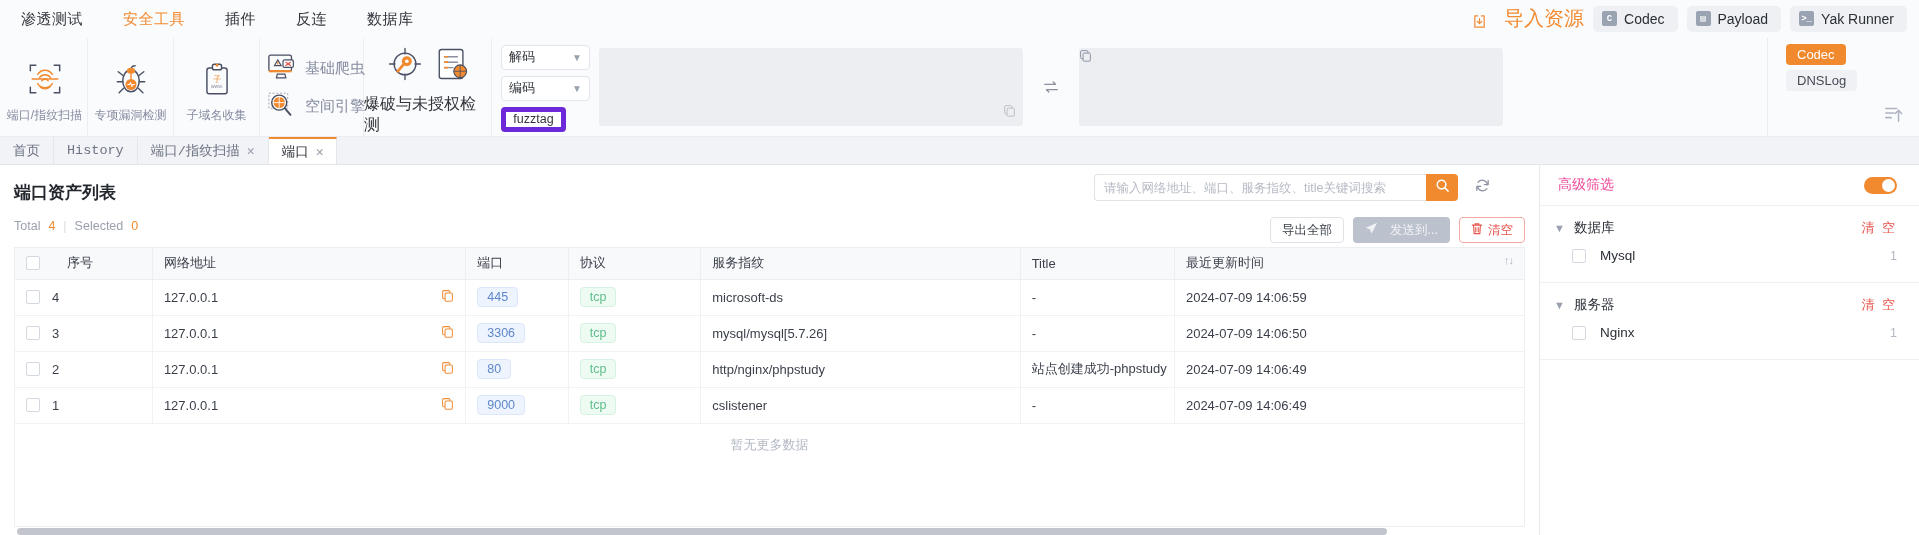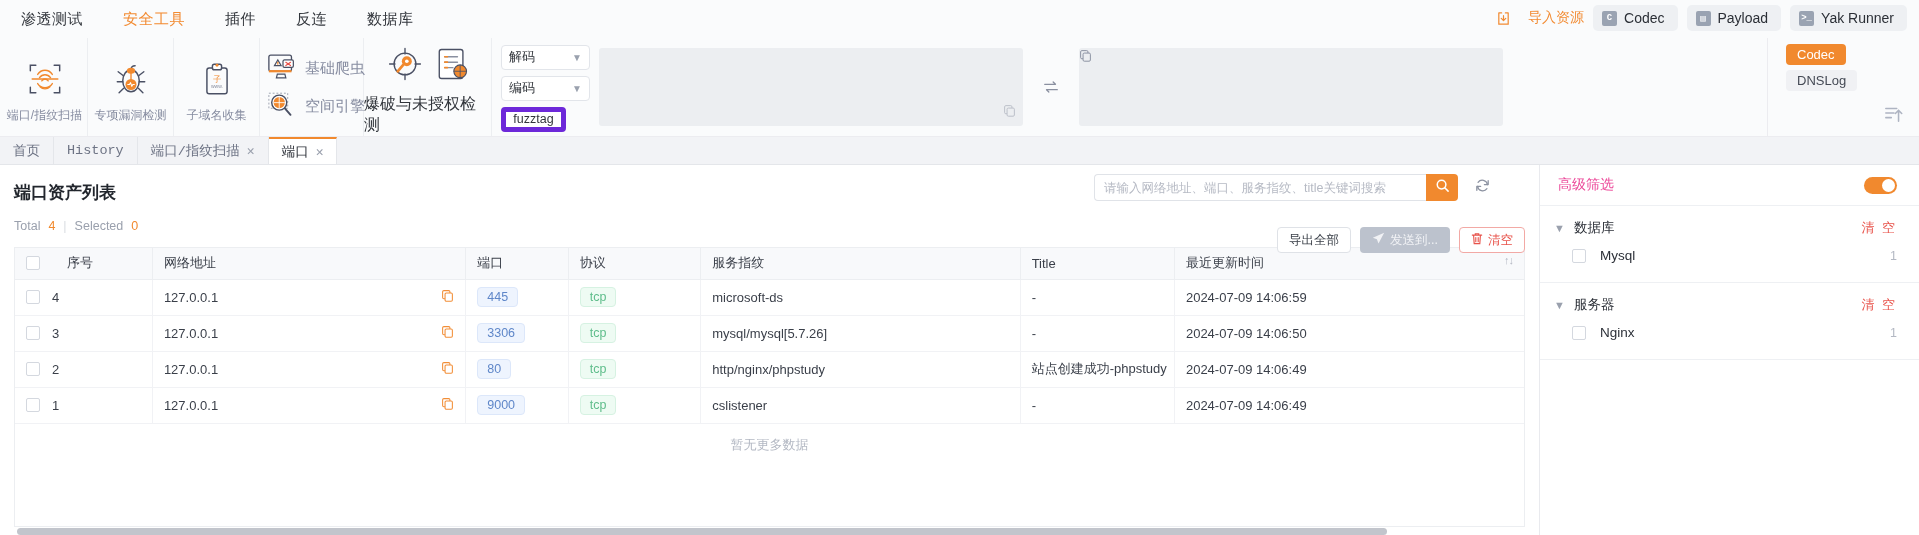--- a/index.html
+++ b/index.html
@@ -18,21 +18,21 @@
     display: flex; align-items: center;
     background: #fafbfc;
     padding-left: 21px;
     position: relative;
   }
   .menu-item {
     font-size: 15px; color: #31353b; margin-right: 40px; cursor: pointer; letter-spacing: .5px;
   }
   .menu-item.active { color: #f28b32; }
   .menu-right { position: absolute; right: 12px; top: 5px; display: flex; align-items: center; gap: 9px; }
-  .import-res { display: flex; align-items: center; gap: 17px; color: #f28b32; font-size: 14px; cursor: pointer; }
+  .import-res { display: flex; align-items: center; gap: 17px; color: #f28b32; font-size: 20px; cursor: pointer; }
   .import-res .ic { width: 15px; height: 15px; }
   .pillbtn {
     display: flex; align-items: center; gap: 7px;
     background: #eef0f3; border-radius: 5px;
     padding: 5px 13px 5px 9px; font-size: 14px; color: #2b2f36; cursor: pointer;
   }
   .pillbtn .gl {
     width: 15px; height: 15px; border-radius: 2px; background: #9aa3b2; color: #fff;
     font-size: 9px; display: flex; align-items: center; justify-content: center; font-weight: bold;
     font-family: "Liberation Mono", monospace;
@@ -131,28 +131,28 @@
   .searchbtn {
     width: 32px; height: 27px; background: #f1892e; border-radius: 0 4px 4px 0;
     display: flex; align-items: center; justify-content: center; cursor: pointer;
   }
   .refreshbtn { margin-left: 16px; cursor: pointer; color: #8d93a2; }
 
   .metarow { display: flex; align-items: center; padding: 4px 14px 0 14px; position: relative; height: 34px; }
   .meta { font-size: 12.5px; color: #9aa0ad; display: flex; align-items: center; gap: 8px; }
   .meta .num { color: #f1892e; }
   .meta .sep { color: #dadde2; }
-  .actions { position: absolute; right: 14px; top: 20px; display: flex; align-items: center; gap: 9px; }
+  .actions { position: absolute; right: 14px; top: 10px; display: flex; align-items: center; gap: 9px; }
   .btn-plain {
     height: 26px; border: 1px solid #dfe2e7; border-radius: 4px; background: #fff;
     font-size: 12.5px; padding: 0 11px; color: #3b4049; display: flex; align-items: center; cursor: pointer;
   }
   .btn-grey {
     height: 26px; border-radius: 4px; background: #bcc2cd; color: #f1f2f5;
-    font-size: 12.5px; padding: 0 12px; display: flex; align-items: center; gap: 5px; cursor: pointer;
+    font-size: 12.5px; padding: 0 12px; display: flex; align-items: center; gap: 12px; cursor: pointer;
   }
   .btn-danger {
     height: 26px; border: 1px solid #f2a9a5; border-radius: 4px; background: #fff; color: #e8524a;
     font-size: 12.5px; padding: 0 11px; display: flex; align-items: center; gap: 5px; cursor: pointer;
   }
 
   
   .tablewrap { margin: 6px 14px 0 14px; border: 1px solid #eceef1; border-bottom: none; flex: 1 1 auto; display: flex; flex-direction: column; min-height: 0;}
   table.grid { width: 100%; border-collapse: collapse; table-layout: fixed; }
   table.grid th {

